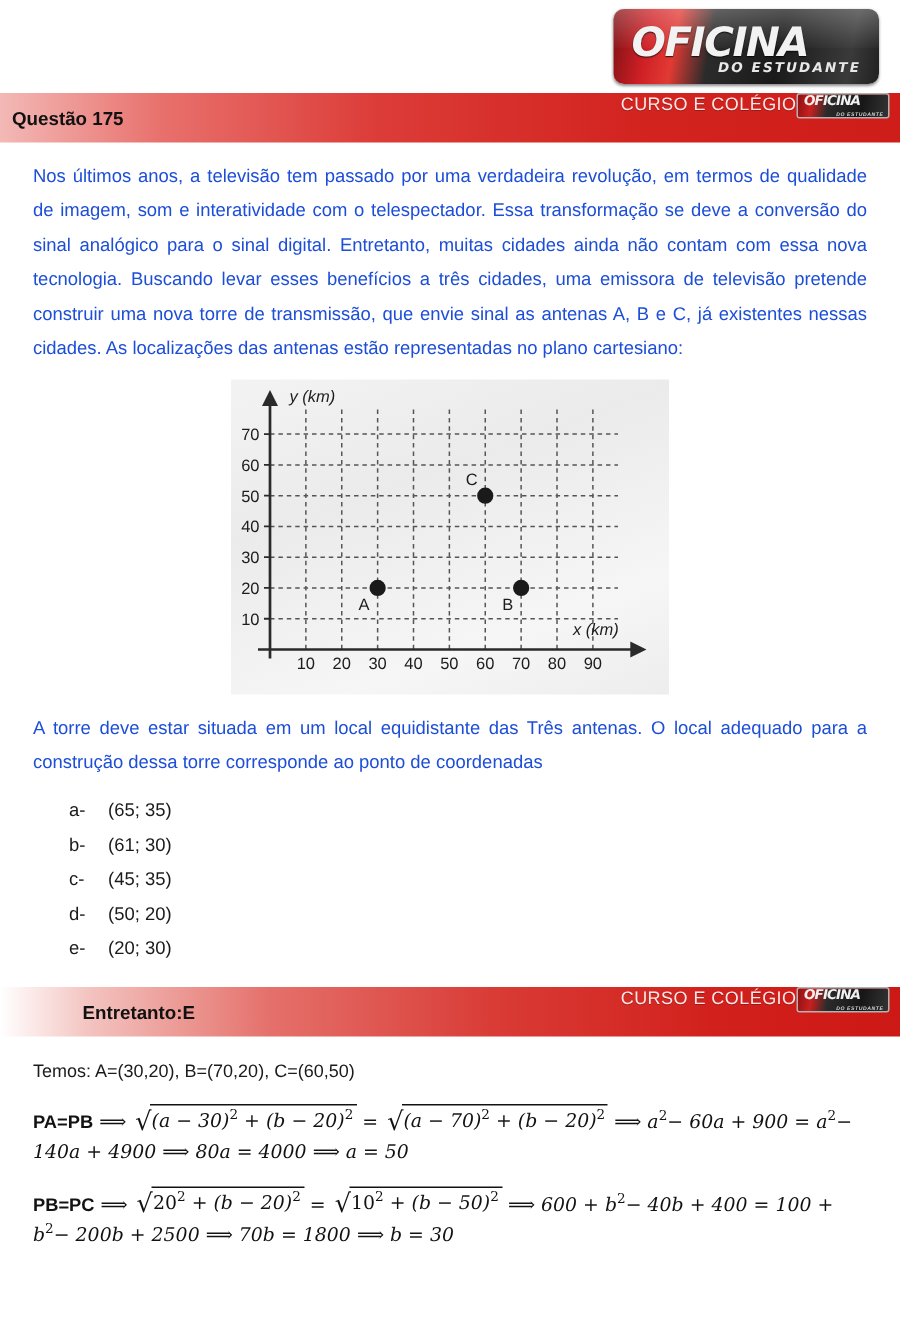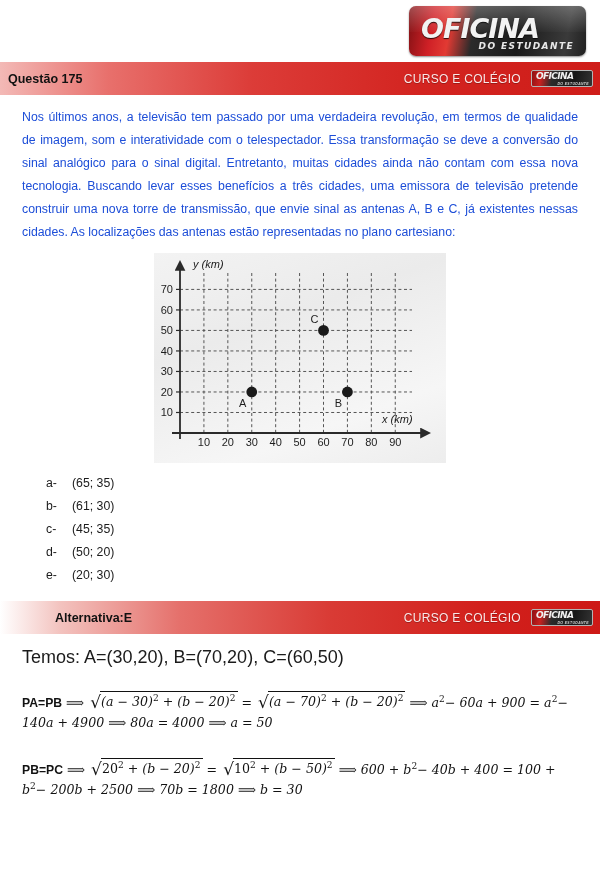--- a/index.html
+++ b/index.html
@@ -44,21 +44,21 @@
   .bar.alt{
     background:linear-gradient(90deg,#ffffff 0%,#f3c3bf 10%,#e5706b 30%,#d93b35 55%,#d2201c 80%,#cd1916 100%);
   }
   .bar-title{
     font-size:12.5px;font-weight:bold;color:#111;white-space:nowrap;
   }
   .bar .left-pad{width:8px;}
   .bar .alt-pad{width:55px;}
   .bar-right{
     position:absolute;right:7px;top:0;bottom:0;
-    display:flex;align-items:center;gap:10px;
+    display:flex;gap:0;
   }
   .bar-curso{
     font-size:12px;color:#fbe7e7;letter-spacing:.3px;white-space:nowrap;
     text-shadow:0 1px 0 rgba(0,0,0,.25);
   }
   .mini-logo{
     width:60px;height:15px;border-radius:2px;position:relative;overflow:hidden;
     background:linear-gradient(100deg,#8e1114 0%,#c9201f 16%,#2b2b2b 34%,#171717 70%,#333 100%);
     border:1px solid #b3b3b3;
   }
@@ -92,24 +92,24 @@
   
   .options{margin:9px 0 0 0;padding:0;list-style:none;}
   .options li{
     display:flex;font-size:12.3px;line-height:23px;margin-left:24px;color:#1b1b1b;
   }
   .opt-key{width:26px;}
   .opt-val{}
 
   
   .sol{margin-top:12px;}
-  p.sol-line{font-size:18px;line-height:18px;margin:14px 0 0 0;color:#1b1b1b;}
+  p.sol-line{font-size:12px;line-height:18px;margin:14px 0 0 0;color:#1b1b1b;}
   .math{
     font-family:"DejaVu Serif", serif;
-    font-size:12.6px;line-height:20px;margin:26px 0 0 0;color:#121212;
+    font-size:12.6px;line-height:20px;margin:14px 0 0 0;color:#121212;
     text-align:left;
   }
   .math .lbl{font-family:"Liberation Sans", sans-serif;font-size:12.2px;font-weight:bold;}
   .mi{font-style:italic;}
   .rad{
     display:inline-block;position:relative;padding-left:2px;white-space:nowrap;
   }
   .rad > .sign{font-size:17px;line-height:0;position:relative;top:1px;}
   .rad > .body{
     border-top:1px solid #121212;padding:0 2px 0 1px;margin-left:-1px;
@@ -206,20 +206,21 @@
             <text font-family="Liberation Sans, sans-serif" font-size="11" fill="#1d1d1d" text-anchor="middle" x="184.42268041237114" y="153.97435897435898">B</text>
             <circle cx="169.50515463917526" cy="77.43589743589743" r="5.4" fill="#1a1a1a"></circle>
             <text font-family="Liberation Sans, sans-serif" font-size="11" fill="#1d1d1d" text-anchor="middle" x="160.50515463917526" y="70.43589743589743">C</text>
           </g>
         <text id="ylab-i" x="39" y="15" font-family="Liberation Sans, sans-serif" font-size="11" font-style="italic" fill="#1d1d1d">y (km)</text>
         <text id="xlab-i" x="228" y="170" font-family="Liberation Sans, sans-serif" font-size="11" font-style="italic" fill="#1d1d1d">x (km)</text>
       </svg>
     </div>
   </div>
 
+  <p class="para">A torre deve estar situada em um local equidistante das Três antenas. O local adequado para a construção dessa torre corresponde ao ponto de coordenadas</p>
 
   <ul class="options" id="options-list">
       <li>
         <span class="opt-key">a-</span>
         <span class="opt-val">(65; 35)</span>
       </li>
       <li>
         <span class="opt-key">b-</span>
         <span class="opt-val">(61; 30)</span>
       </li>
@@ -233,21 +234,21 @@
       </li>
       <li>
         <span class="opt-key">e-</span>
         <span class="opt-val">(20; 30)</span>
       </li>
     </ul>
 </div>
 
 <div class="bar alt" style="margin-top:14px;">
   <div class="alt-pad"></div>
-  <span class="bar-title">Alternativa:E</span>
+  <span class="bar-title">Entretanto:E</span>
   <div class="bar-right">
     <span class="bar-curso">CURSO E COLÉGIO</span>
     <span class="mini-logo">
       <span class="mw">OFICINA</span>
       <span class="ms">DO ESTUDANTE</span>
     </span>
   </div>
 </div>
 
 <div class="content sol">

